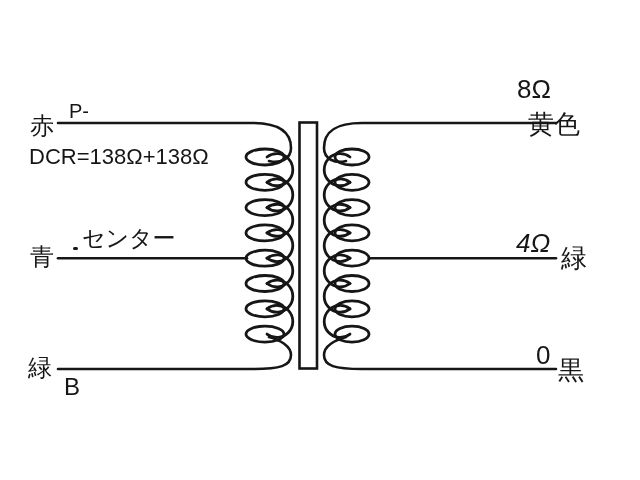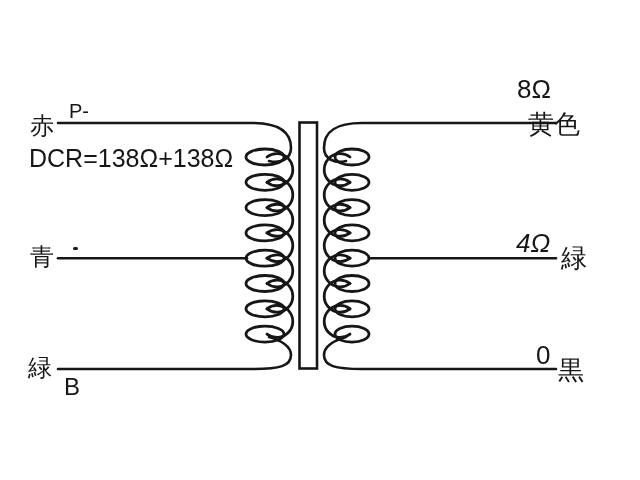--- a/index.html
+++ b/index.html
@@ -19,21 +19,21 @@
   }
   .lbl {
     position: absolute;
     line-height: 1.05;
     white-space: nowrap;
     color: #161616;
     font-weight: 500;
   }
   .cjk24 { font-size: 24px; }
   .f26   { font-size: 26px; }
-  .f25   { font-size: 25px; }
+  .f25   { font-size: 22px; }
   .f23   { font-size: 23px; }
   .f20   { font-size: 20px; }
   .stray-dot {
     position: absolute;
     width: 5px; height: 3px;
     background: #161616;
     border-radius: 2px;
   }
 </style>
 </head>
@@ -89,20 +89,21 @@
       <ellipse cx="352" cy="334.1" rx="17" ry="8"></ellipse>
     </g>
   </svg>
 
   <div class="lbl cjk24" style="left:30px; top:113px;">赤</div>
 
   <div class="lbl f20" style="left:69px; top:101px;">P-</div>
 
   <div class="lbl f25" style="left:29px; top:145px;">DCR=138Ω+138Ω</div>
 
+  <div class="lbl f23" style="left:82px; top:226px;">センター</div>
 
   <div class="stray-dot" style="left:73px; top:247px;"></div>
 
   <div class="lbl cjk24" style="left:30px; top:244px;">青</div>
 
   <div class="lbl cjk24" style="left:28px; top:355px;">緑</div>
 
   <div class="lbl cjk24" style="left:64px; top:374px;">B</div>
 
   <div class="lbl f26" style="left:517px; top:76px;">8Ω</div>

